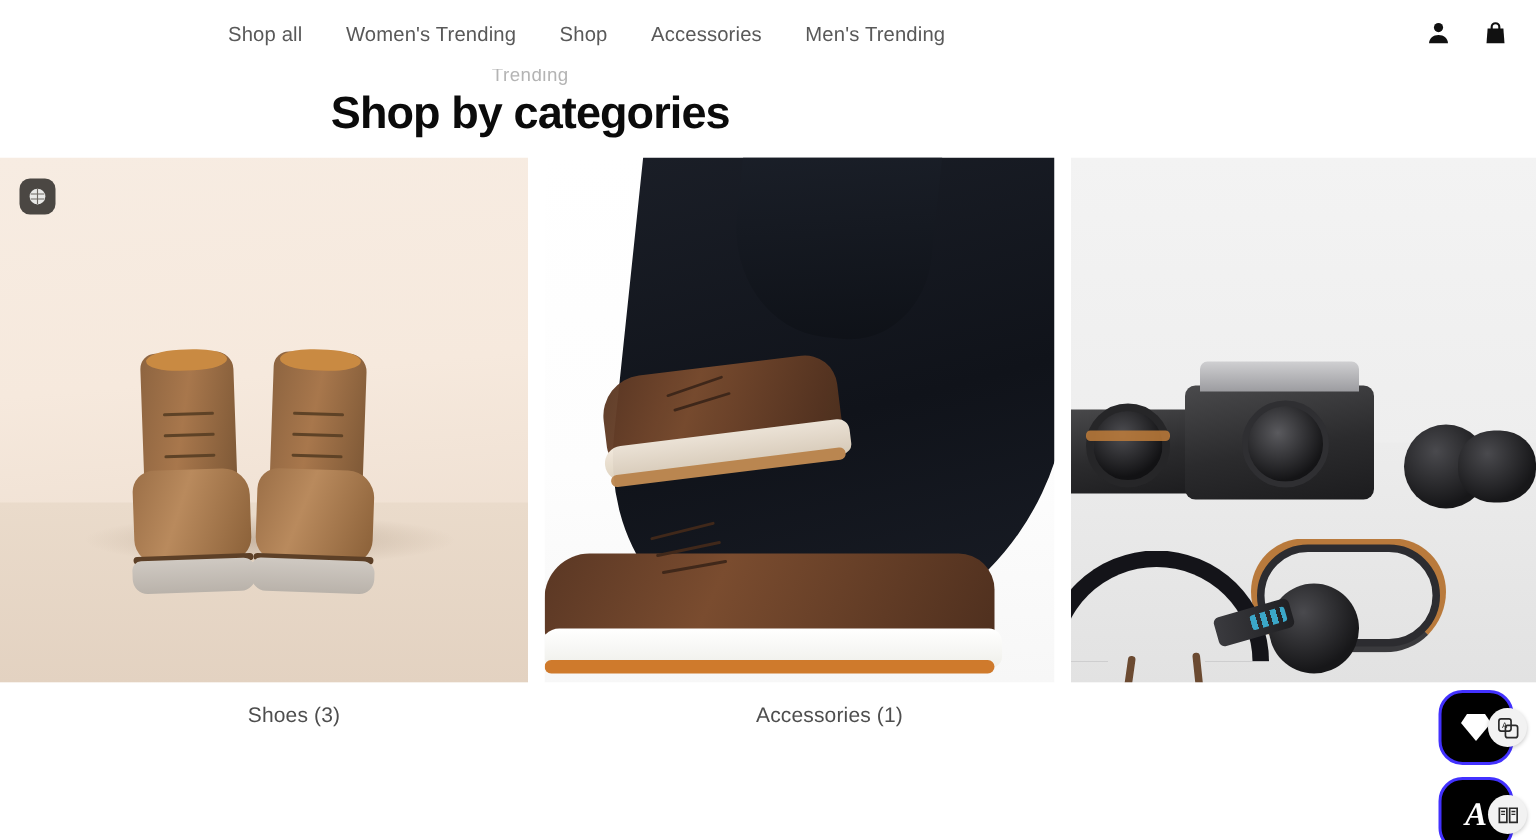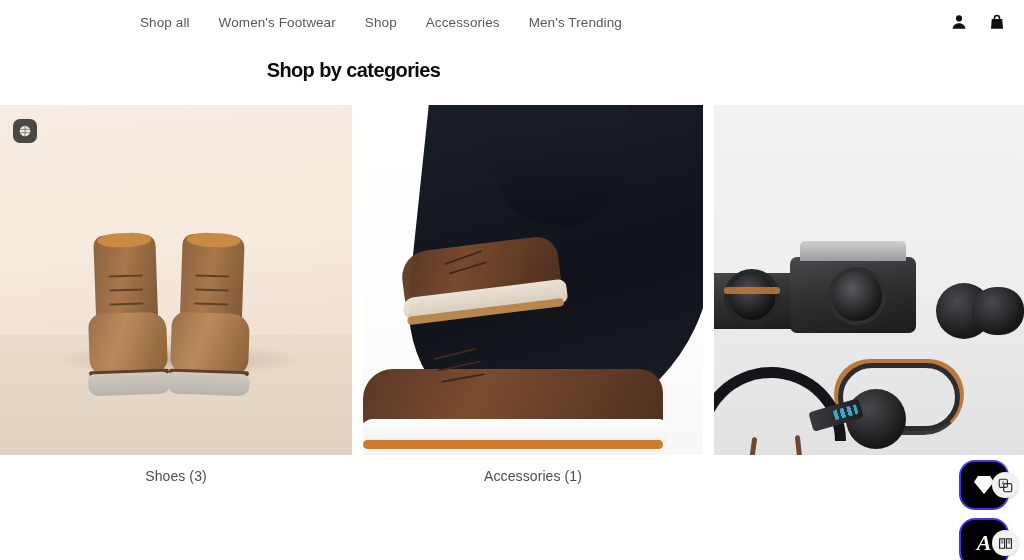--- a/index.html
+++ b/index.html
@@ -9,21 +9,21 @@
     background: #ffffff;
     font-family: "Liberation Sans", sans-serif;
     overflow: hidden;
   }
   .page { position: relative; width: 1024px; height: 560px; background:#fff; }
 
   
   .topbar {
     position: absolute; left:0; top:0; width:1024px; height:46px;
     background:#ffffff;
-    display:flex; align-items:center;
+    display:flex; align-items:center;padding-left:12px;
   }
   .nav {
     display:flex; align-items:center; gap:29px;
     margin-left:140px;
   }
   .nav-item {
     font-size:13.5px; color:#595959; letter-spacing:.1px;
     white-space:nowrap; cursor:pointer; line-height:1;
   }
 
@@ -40,21 +40,21 @@
     overflow:hidden;
   }
   .eyebrow {
     position:absolute; left:0; top:-3px; width:707px;
     text-align:center;
     font-size:12.5px; color:#b4b4b4; letter-spacing:.3px;
   }
   .sec-title {
     position:absolute; left:0; top:13px; width:707px;
     text-align:center;
-    font-size:20px; font-weight:bold; color:#0b0b0b;
+    font-size:30px; font-weight:bold; color:#0b0b0b;
     letter-spacing:-.6px;
   }
 
   
   .grid {
     position:absolute; left:0; top:105px; width:1024px; height:350px;
     display:flex; gap:11px;
   }
   .cat-card { position:relative; height:350px; overflow:hidden; flex:0 0 auto; }
   .cat-card:nth-child(1){ width:352px; }
@@ -154,21 +154,21 @@
     position:absolute; left:13px; top:14px; width:24px; height:24px;
     border-radius:7px; background:#4b4743;
     display:flex; align-items:center; justify-content:center;
     cursor:pointer; z-index:6;
   }
   .ai-badge svg { width:14px; height:14px; display:block; }
 
   
   .labels {
     position:absolute; left:0; top:455px; width:1024px; height:42px;
-    display:flex; gap:11px;
+    display:flex; gap:11px;padding-left:20px;
   }
   .label-cell {
     display:flex; align-items:center; justify-content:center;
     font-size:14px; color:#4e4e4e; letter-spacing:.1px; cursor:pointer;
     height:42px; flex:0 0 auto;
   }
   .label-cell:nth-child(1){ width:352px; }
   .label-cell:nth-child(2){ width:340px; }
   .label-cell:nth-child(3){ width:312px; }
 
@@ -192,21 +192,21 @@
   .fab-chip svg { width:15px; height:15px; fill:#2a2a2a; display:block; }
 </style>
 </head>
 <body>
 
 <div class="page">
 
   <div class="topbar">
     <nav class="nav">
       <span class="nav-item">Shop all</span>
-      <span class="nav-item">Women's Footwear</span>
+      <span class="nav-item">Women's Trending</span>
       <span class="nav-item">Shop</span>
       <span class="nav-item">Accessories</span>
       <span class="nav-item">Men's Trending</span>
     </nav>
 
     <div class="header-icons">
       <span class="hicon">
         <svg viewBox="0 0 24 24">
             <circle cx="12" cy="7.2" r="4.1"></circle>
             <path d="M3.6 21c0-4.3 3.8-7.3 8.4-7.3s8.4 3 8.4 7.3z"></path>
@@ -215,20 +215,21 @@
       <span class="hicon">
         <svg viewBox="0 0 24 24">
             <path d="M5 8h14l1 13H4L5 8z"></path>
             <path d="M8.6 9.4V6.7a3.4 3.4 0 0 1 6.8 0v2.7" fill="none" stroke="#111" stroke-width="1.9"></path>
           </svg>
       </span>
     </div>
   </div>
 
   <div class="section-head">
+    <div class="eyebrow">Trending</div>
     <div class="sec-title">Shop by categories</div>
   </div>
 
   <div class="grid">
 
     <div class="cat-card">
       <div class="cat-img img-boots">
         <div class="floor1"></div>
         <div class="shadow1"></div>
         <div class="boot boot-l">

